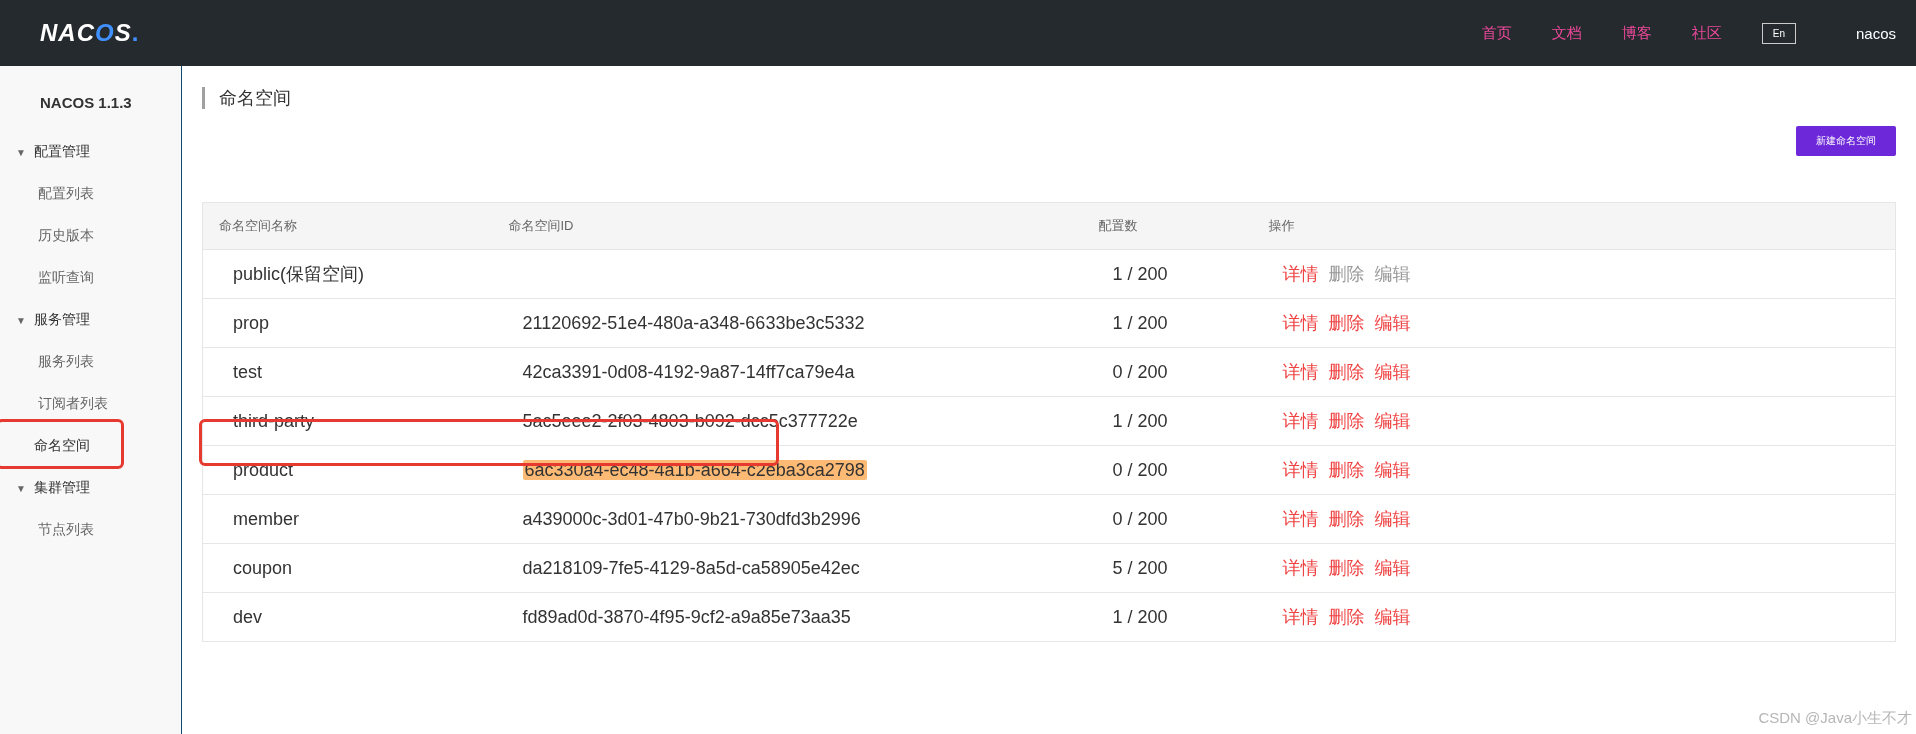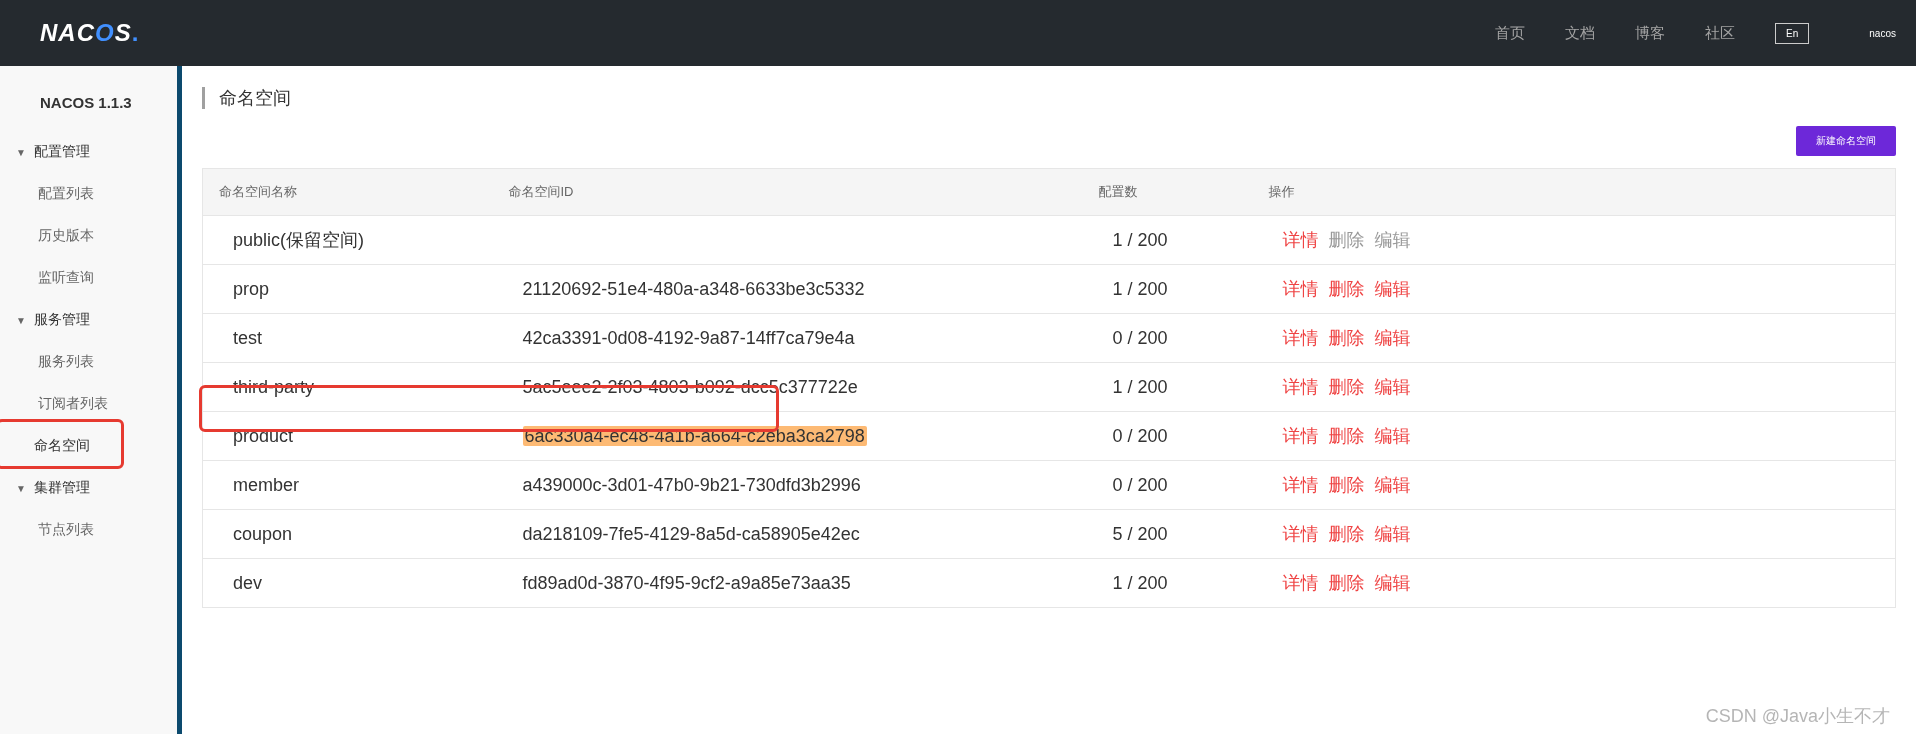--- a/index.html
+++ b/index.html
@@ -32,44 +32,44 @@
     }
     .logo .o1 { color: #4190ff; }
     .logo .o2 { color: #fff; }
     .logo .dot { color: #4190ff; font-style: normal; }
     .nav {
       display: flex;
       align-items: center;
       gap: 40px;
     }
     .nav-item {
-      color: #a3a3a3;
+      color: #ec4899;
       font-size: 15px;
       cursor: pointer;
     }
     .lang-box {
       border: 1px solid #ccc;
       color: #fff;
       padding: 4px 10px;
       font-size: 10px;
       cursor: pointer;
     }
     .username {
       color: #fff;
-      font-size: 10px;
+      font-size: 15px;
       margin-left: 20px;
     }
     .container {
       display: flex;
       min-height: calc(100vh - 66px);
     }
     .sidebar {
       width: 182px;
       background: #f8f8f8;
-      border-right: 5px solid #0c4a6e;
+      border-right: 1px solid #0c4a6e;
       padding-top: 18px;
     }
     .sidebar-title {
       font-size: 15px;
       font-weight: 700;
       color: #333;
       padding: 10px 40px 20px 40px;
     }
     .menu-group-header {
       display: flex;
@@ -136,20 +136,21 @@
       color: #fff;
       border: none;
       padding: 8px 20px;
       font-size: 10px;
       border-radius: 2px;
       cursor: pointer;
     }
     .table-wrap {
       padding: 0 20px;
       position: relative;
+      margin-top: 34px;
     }
     table {
       width: 100%;
       border-collapse: collapse;
       border: 1px solid #e6e6e6;
     }
     th {
       background: #f5f5f5;
       text-align: left;
       padding: 14px 16px;
@@ -179,22 +180,22 @@
     .col-count { width: 170px; }
     .col-op { width: auto; }
     .highlight-id {
       background: #fdba74;
       padding: 0px 2px;
       border-radius: 2px;
     }
     .watermark {
       position: fixed;
       bottom: 6px;
-      right: 26px;
-      font-size: 18px;
+      right: 4px;
+      font-size: 15px;
       color: rgba(120,120,120,0.55);
       pointer-events: none;
       margin-left: 40px;
     }
   </style>
 </head>
 <body>
 
 <div class="header">
   <div class="logo">

